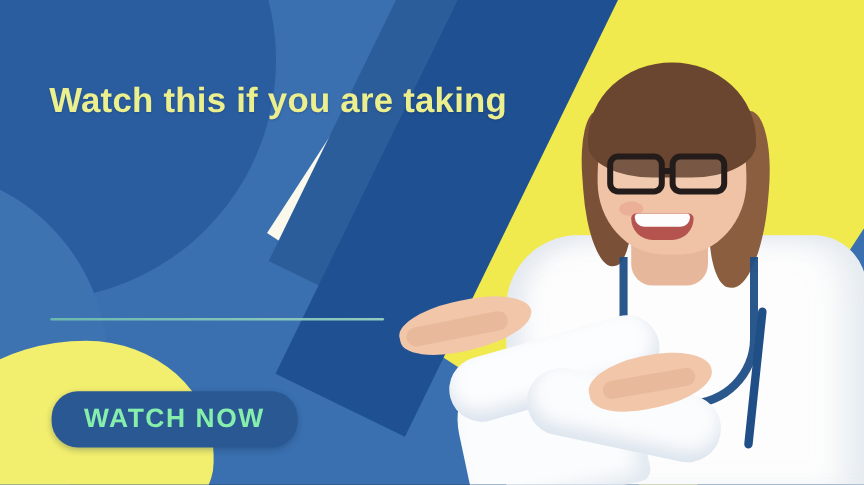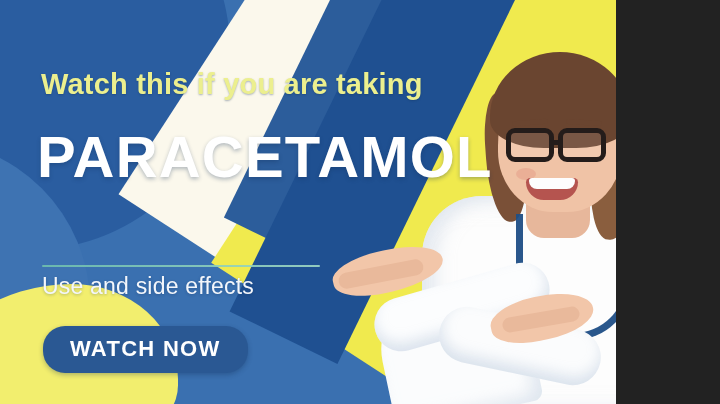--- a/index.html
+++ b/index.html
@@ -1,20 +1,20 @@
 <!DOCTYPE html>
 <html><head>
 <meta charset="utf-8">
 <title>Paracetamol Video Thumbnail</title>
 <style>
   html,body{margin:0;padding:0;background:#222;}
   *{box-sizing:border-box;}
   #thumb{
     position:relative;
-    width:616px;height:404px;
+    width:720px;height:404px;
     overflow:hidden;
     font-family:"Liberation Sans", sans-serif;
     background:#356bab;
     user-select:none;
   }
 
   
   .bg-base{position:absolute;inset:0;background:#3a70b0;}
   .bg-cream{
     position:absolute;top:-40px;right:-60px;width:340px;height:500px;
@@ -185,21 +185,21 @@
   }
   .tagline{
     position:absolute;left:42px;top:273px;
     font-size:23px;font-weight:400;color:#f3f6fb;letter-spacing:.2px;
     text-shadow:0 1px 3px rgba(18,48,88,.3);
   }
   .cta{
     position:absolute;left:43px;top:326px;
     padding:10px 27px 11px 27px;
     background:#2a5893;border:none;border-radius:22px;
-    color:#ffffff;font-size:22px;font-weight:700;letter-spacing:1.3px;
+    color:#86efac;font-size:22px;font-weight:700;letter-spacing:1.3px;
     font-family:"Liberation Sans", sans-serif;
     cursor:pointer;
     box-shadow:0 2px 5px rgba(14,40,76,.3);
     text-align:right;
   }
 </style>
 </head>
 <body>
 
 <div id="thumb">
@@ -236,19 +236,17 @@
     <div class="d-arm-up"></div>
     <div class="d-hand-up"></div>
     <div class="d-hand-up-f"></div>
     <div class="d-arm-lo"></div>
     <div class="d-hand-lo"></div>
     <div class="d-hand-lo-f"></div>
   </div>
 
   <div class="content">
     <div class="kicker">Watch this if you are taking</div>
-    <div class="headline">PARACETAMOL</div>
     <div class="rule"></div>
-    <div class="tagline">Use and side effects</div>
     <button class="cta">WATCH NOW</button>
   </div>
 
 </div>
 
 </body></html>

